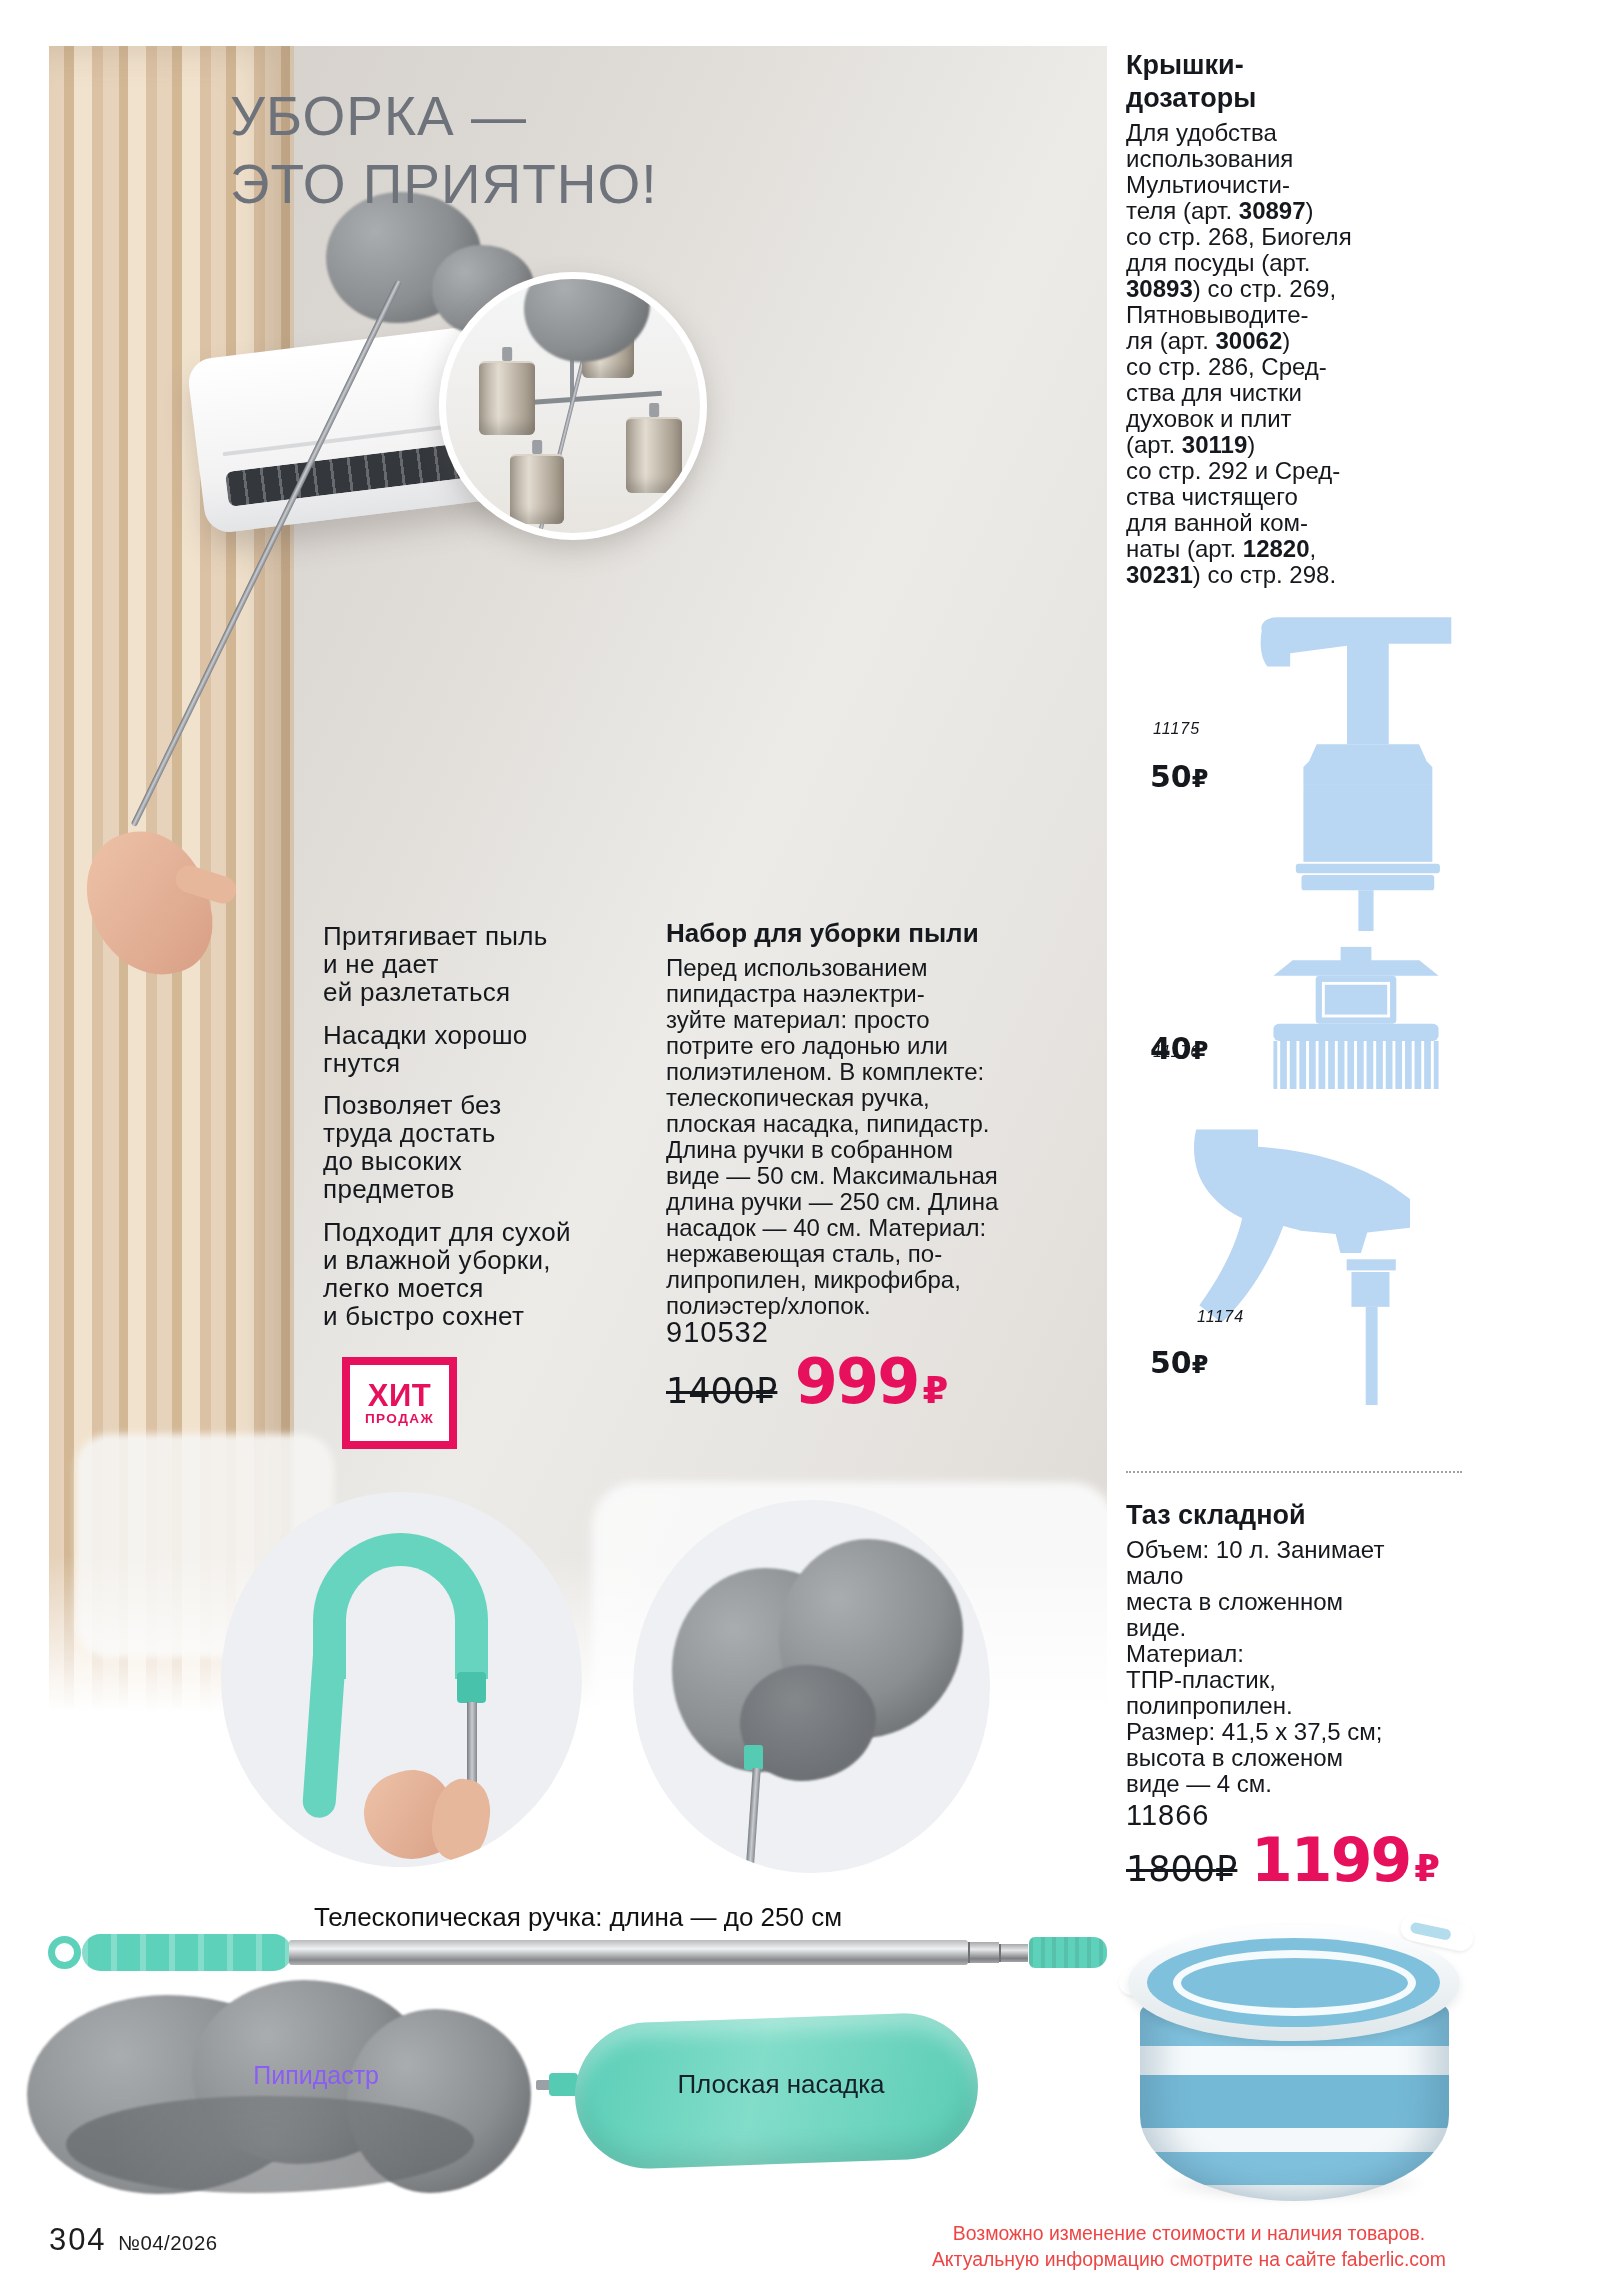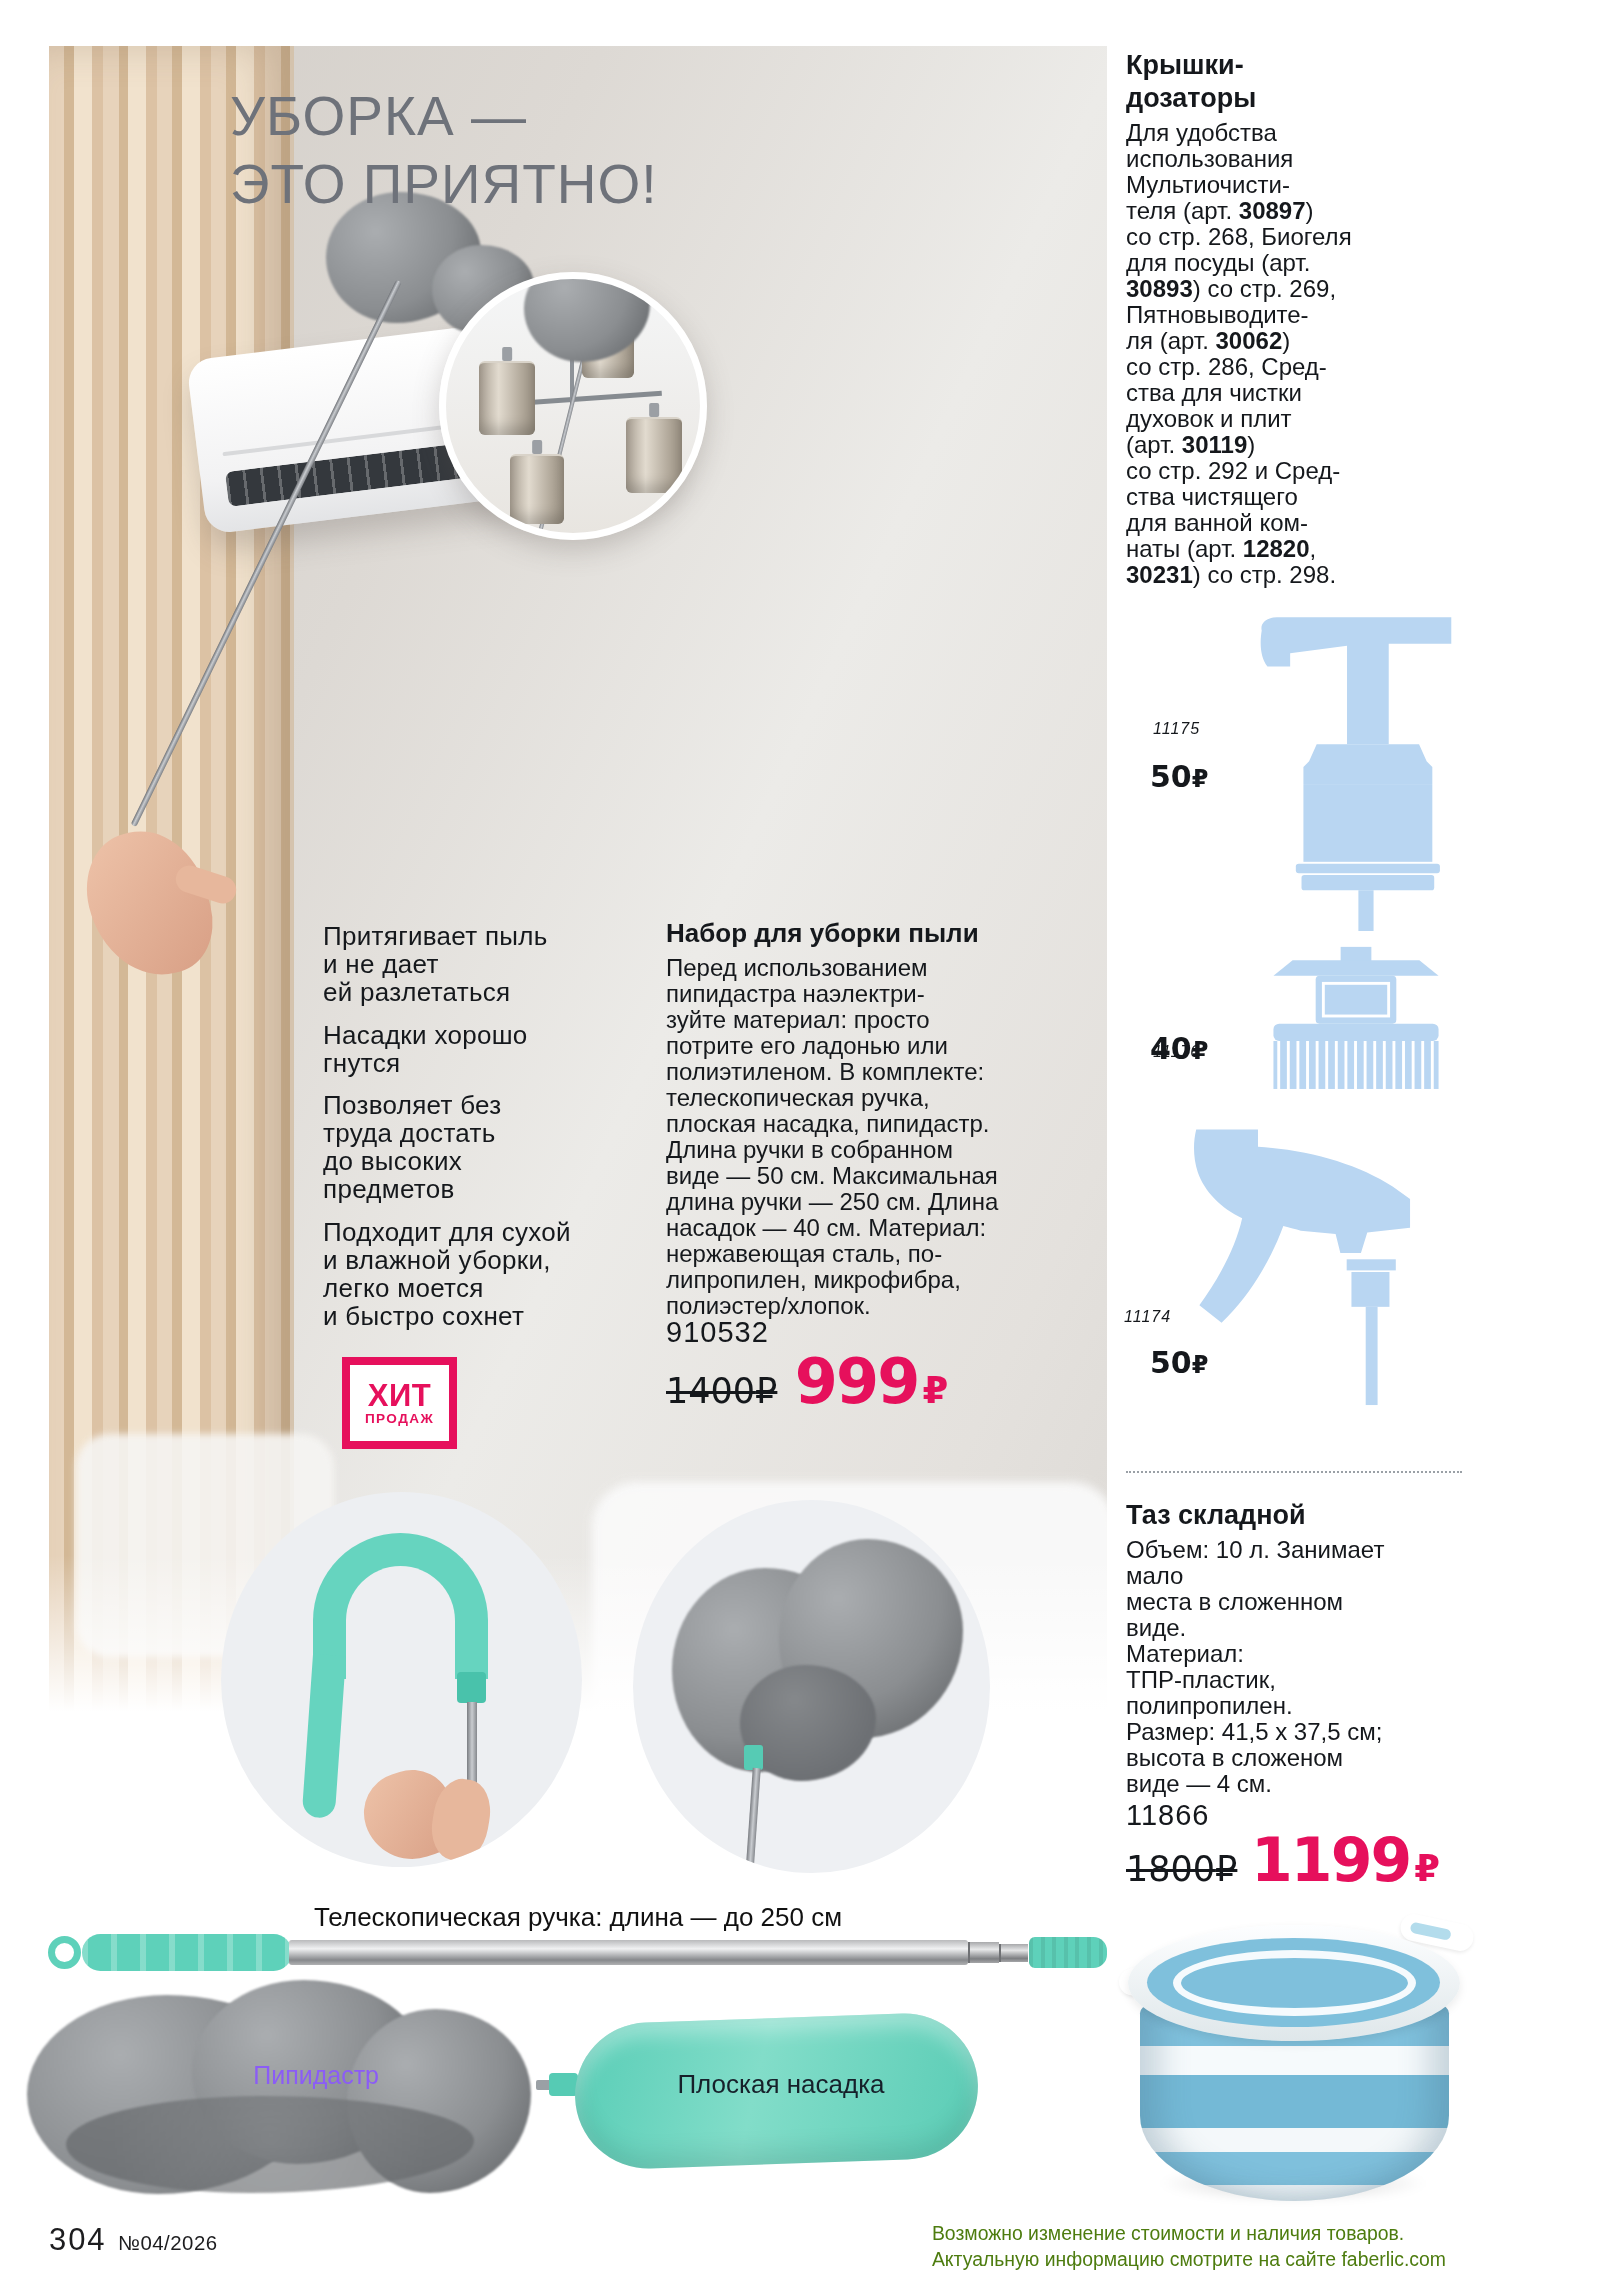--- a/index.html
+++ b/index.html
@@ -134,21 +134,21 @@
     background:linear-gradient(105deg,#58cdb6,#82ddc9 45%,#5accb5);
     box-shadow:inset 0 -13.6px 23px rgba(0,0,0,.1), inset 0 13.6px 19.4px rgba(255,255,255,.35);}
   .nozzle-stub{left:549px;top:2073px;width:29px;height:23px;background:#56cbb4;border-radius:3.9px;z-index:2;}
   .nozzle-stem{left:536px;top:2080px;width:15.5px;height:9.7px;background:#9aa0a5;border-radius:1.9px;z-index:2;}
   .nozzle-label{left:621px;top:2069px;width:320px;z-index:4;text-align:center;color:#16202a;font-size:26px;}
 
   
   .footer-left{left:49px;top:2222px;z-index:3;display:flex;align-items:baseline;gap:11.6px;color:#1d1d1f;}
   .footer-page{font-size:31px;letter-spacing:1.9px;}
   .footer-issue{font-size:20.4px;letter-spacing:0.5px;}
-  .footer-right{right:159px;top:2220px;z-index:3;text-align:left;font-size:19.4px;line-height:26px;color:#4d7c0f;}
+  .footer-right{right:159px;top:2220px;z-index:3;text-align:center;font-size:19.4px;line-height:26px;color:#ef4444;}
 </style>
 </head>
 <body>
 
 <div class="page">
 
   <div class="abs photo-scene">
     <div class="abs curtain"></div>
     <div class="abs sofa-left"></div>
     <div class="abs sofa-right"></div>
@@ -257,21 +257,21 @@
   <svg class="abs cap-icon" style="left:1260px;top:943px;" width="192" height="146" viewBox="0 0 200 152">
     <rect fill="currentColor" x="84" y="4" width="32" height="16"></rect>
     <polygon fill="currentColor" points="34,18 166,18 186,34 14,34"></polygon>
     <rect fill="currentColor" x="58" y="34" width="84" height="50" rx="4"></rect>
     <rect fill="none" stroke="#ffffff" stroke-width="3" x="66" y="42" width="68" height="34"></rect>
     <rect fill="currentColor" x="14" y="84" width="172" height="18" rx="6"></rect>
     <rect fill="currentColor" x="14" y="102" width="172" height="50"></rect>
     <line x1="18" y1="127" x2="182" y2="127" stroke="#ffffff" stroke-width="50" stroke-dasharray="3 7"></line>
   </svg>
 
-  <div class="abs item-code" style="left:1124px;top:1308px;">11174</div>
+  <div class="abs item-code" style="left:1197px;top:1308px;">11174</div>
   <div class="abs item-price" style="left:1150px;top:1345px;"><span>50</span><span class="cur">₽</span></div>
   <svg class="abs cap-icon" style="left:1177px;top:1112px;" width="238" height="297" viewBox="0 0 300 375">
     <path fill="currentColor" d="M24 22 L102 22 L102 44 C168 48 228 66 272 94 L294 110 L294 146 L240 152 L232 178 L206 178 L200 154 L156 150 C150 148 142 146 134 144 C118 188 90 234 56 266 L28 244 C54 208 74 170 82 134 C56 122 34 100 26 76 C20 58 20 38 24 22 Z"></path>
     <rect fill="currentColor" x="214" y="186" width="62" height="14"></rect>
     <rect fill="currentColor" x="220" y="202" width="48" height="44"></rect>
     <rect fill="currentColor" x="238" y="246" width="15" height="124"></rect>
   </svg>
 
   <div class="abs dotted-divider"></div>
 

